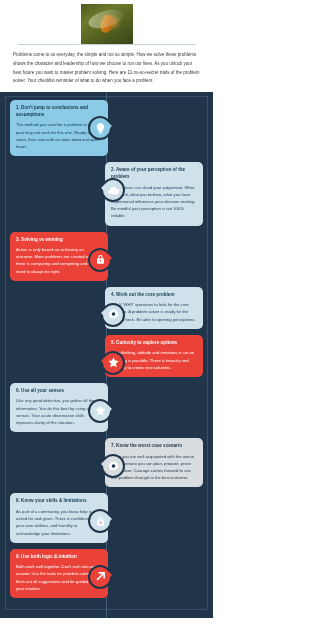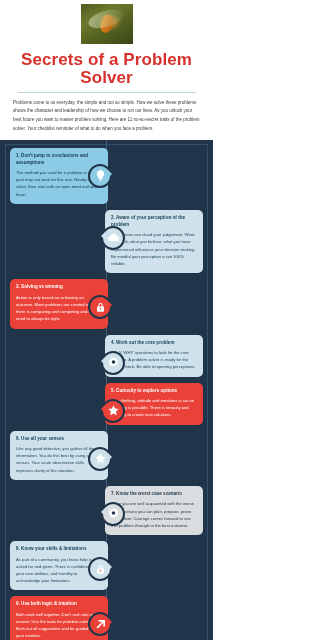--- a/index.html
+++ b/index.html
@@ -113,21 +113,20 @@
   .badge.gray { background:#d9dde0; }
   .badge svg { width: 13px; height: 13px; display:block; }
 </style>
 </head>
 <body>
 
 <div id="page">
 
   <div class="header">
     <div class="hero-photo"></div>
-    <div class="title">Secrets of a Problem Solver</div>
     <div class="rule"></div>
     <div class="intro">Problems come to us everyday, the simple and not so simple. How we solve these problems shows the character and leadership of how we choose to run our lives. As you unlock your best future you want to master problem solving.  Here are 11 no-so-secret traits of the problem solver. Your checklist reminder of what to do when you face a problem.</div>
   </div>
 
   <div class="body-dark">
     <div class="frame"></div>
     <div class="spine"></div>
     <div id="rows">
         <div class="row left">
           <div class="connector"></div>

